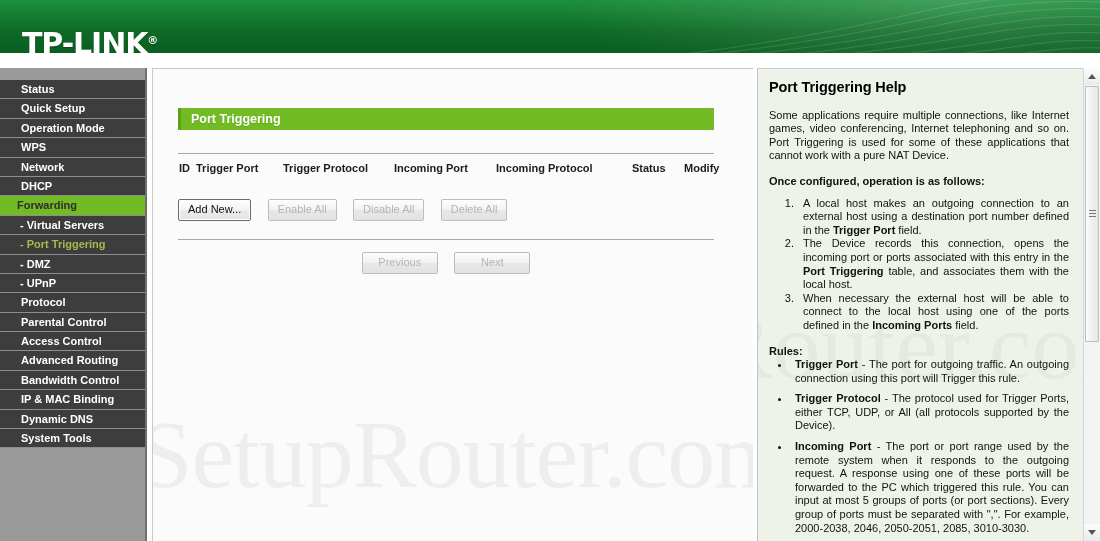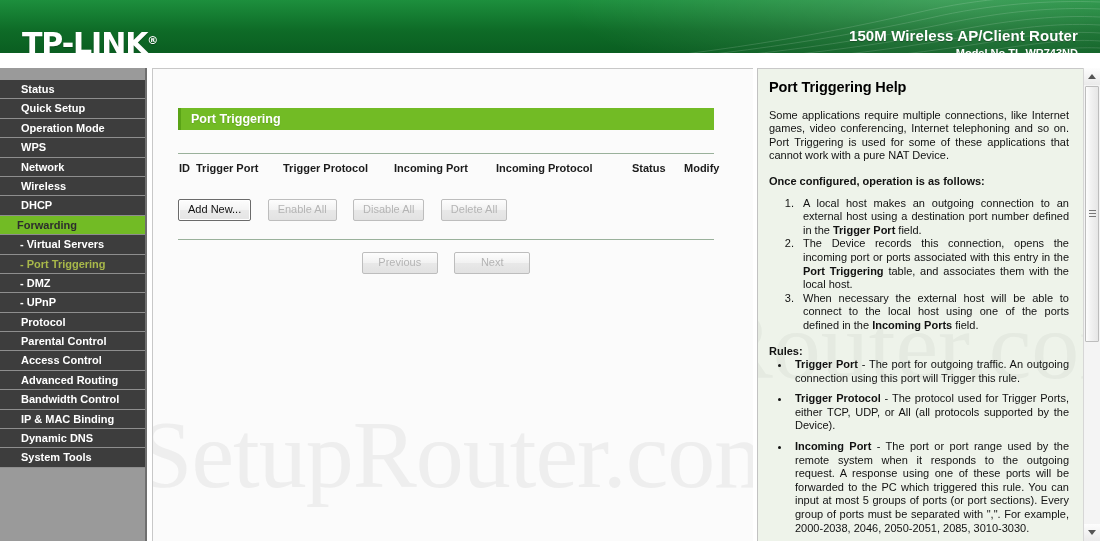--- a/index.html
+++ b/index.html
@@ -221,35 +221,30 @@
         <path d="M28,68 C168,62 286,48 404,24 C464,11 516,7 560,9"></path>
         <path d="M50,68 C188,64 302,52 418,30 C476,19 520,15 560,17"></path>
         <path d="M78,68 C208,66 318,56 430,36 C486,26 524,23 560,25"></path>
         <path d="M110,68 C230,68 336,60 444,43 C496,34 528,31 560,33"></path>
         <path d="M148,68 C254,68 354,63 458,49 C506,42 532,39 560,41"></path>
         <path d="M192,68 C284,68 374,65 472,55 C514,49 538,47 560,48"></path>
         <path d="M242,68 C318,68 396,67 488,60 C522,56 542,54 560,55"></path>
       </g>
     </svg>
     <div class="logo"><span>TP-LINK</span><span class="reg">®</span></div>
-    <div class="model-block">
-      <div class="model-title">150M Wireless AP/Client Router</div>
-      <div class="model-no">Model No.TL-WR743ND</div>
-    </div>
   </div>
 
   <div class="sidebar">
     <div class="sidebar-top-strip"></div>
     <ul class="menu" id="menu-list">
         <li class="menu-item"><span>Status</span></li>
         <li class="menu-item"><span>Quick Setup</span></li>
         <li class="menu-item"><span>Operation Mode</span></li>
         <li class="menu-item"><span>WPS</span></li>
         <li class="menu-item"><span>Network</span></li>
-        <li class="menu-item"><span>Wireless</span></li>
         <li class="menu-item"><span>DHCP</span></li>
         <li class="menu-item active-parent"><span>Forwarding</span></li>
         <li class="menu-item sub"><span>- Virtual Servers</span></li>
         <li class="menu-item sub active-sub"><span>- Port Triggering</span></li>
         <li class="menu-item sub"><span>- DMZ</span></li>
         <li class="menu-item sub"><span>- UPnP</span></li>
         <li class="menu-item"><span>Protocol</span></li>
         <li class="menu-item"><span>Parental Control</span></li>
         <li class="menu-item"><span>Access Control</span></li>
         <li class="menu-item"><span>Advanced Routing</span></li>

